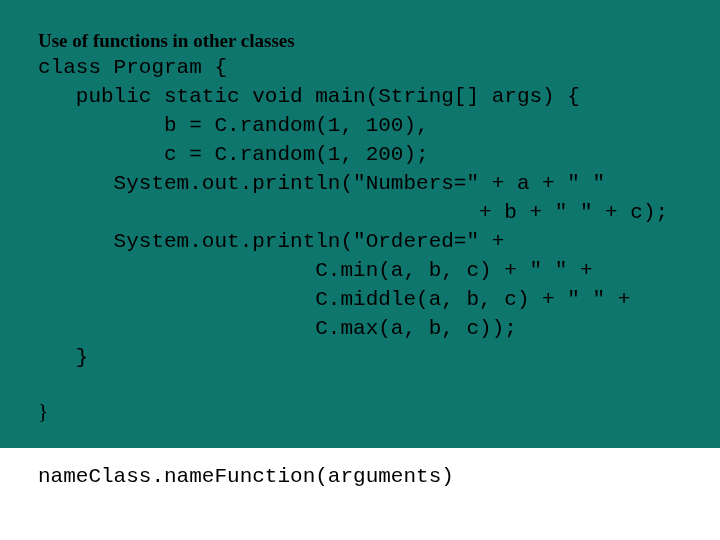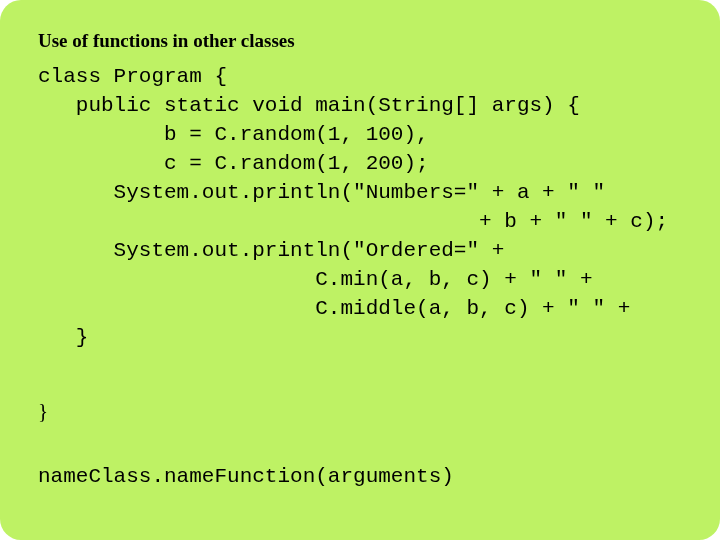--- a/index.html
+++ b/index.html
@@ -12,23 +12,22 @@
     height: 540px;
     overflow: hidden;
     color: #000000;
     font-family: "Liberation Serif", serif;
     -webkit-font-smoothing: none;
   }
 
   #slide {
     position: relative;
     width: 720px;
-    height: 540px;
-    background: #bef264;
-    border-radius: 21px;
+    height: 448px;
+    background: #0f766e;
   }
 
   
   .slide-title {
     position: absolute;
     left: 38px;
     top: 29px;
     font-family: "Liberation Serif", serif;
     font-weight: bold;
     font-size: 19px;
@@ -36,21 +35,20 @@
     white-space: pre;
     letter-spacing: 0px;
   }
 
   
   .code-block {
     position: absolute;
     left: 38px;
     top: 53px;
     width: 682px;
-    margin-top: 9px;
   }
   .code-line {
     font-family: "Liberation Mono", "DejaVu Sans Mono", monospace;
     font-size: 21px;
     line-height: 29px;
     height: 29px;
     white-space: pre;
     color: #000000;
     letter-spacing: 0px;
   }
@@ -96,20 +94,21 @@
   <div class="code-block">
     <div class="code-line">class Program {</div>
     <div class="code-line">   public static void main(String[] args) {</div>
     <div class="code-line">          b = C.random(1, 100),</div>
     <div class="code-line">          c = C.random(1, 200);</div>
     <div class="code-line">      System.out.println("Numbers=" + a + " "</div>
     <div class="code-line">                                   + b + " " + c);</div>
     <div class="code-line">      System.out.println("Ordered=" +</div>
     <div class="code-line">                      C.min(a, b, c) + " " +</div>
     <div class="code-line">                      C.middle(a, b, c) + " " +</div>
+    <div class="code-line">                      C.max(a, b, c));</div>
     <div class="code-line">   }</div>
   </div>
 
   <div class="brace-outer">}</div>
 
 
   <div class="note-code">nameClass.nameFunction(arguments)</div>
 
 </div>
 

